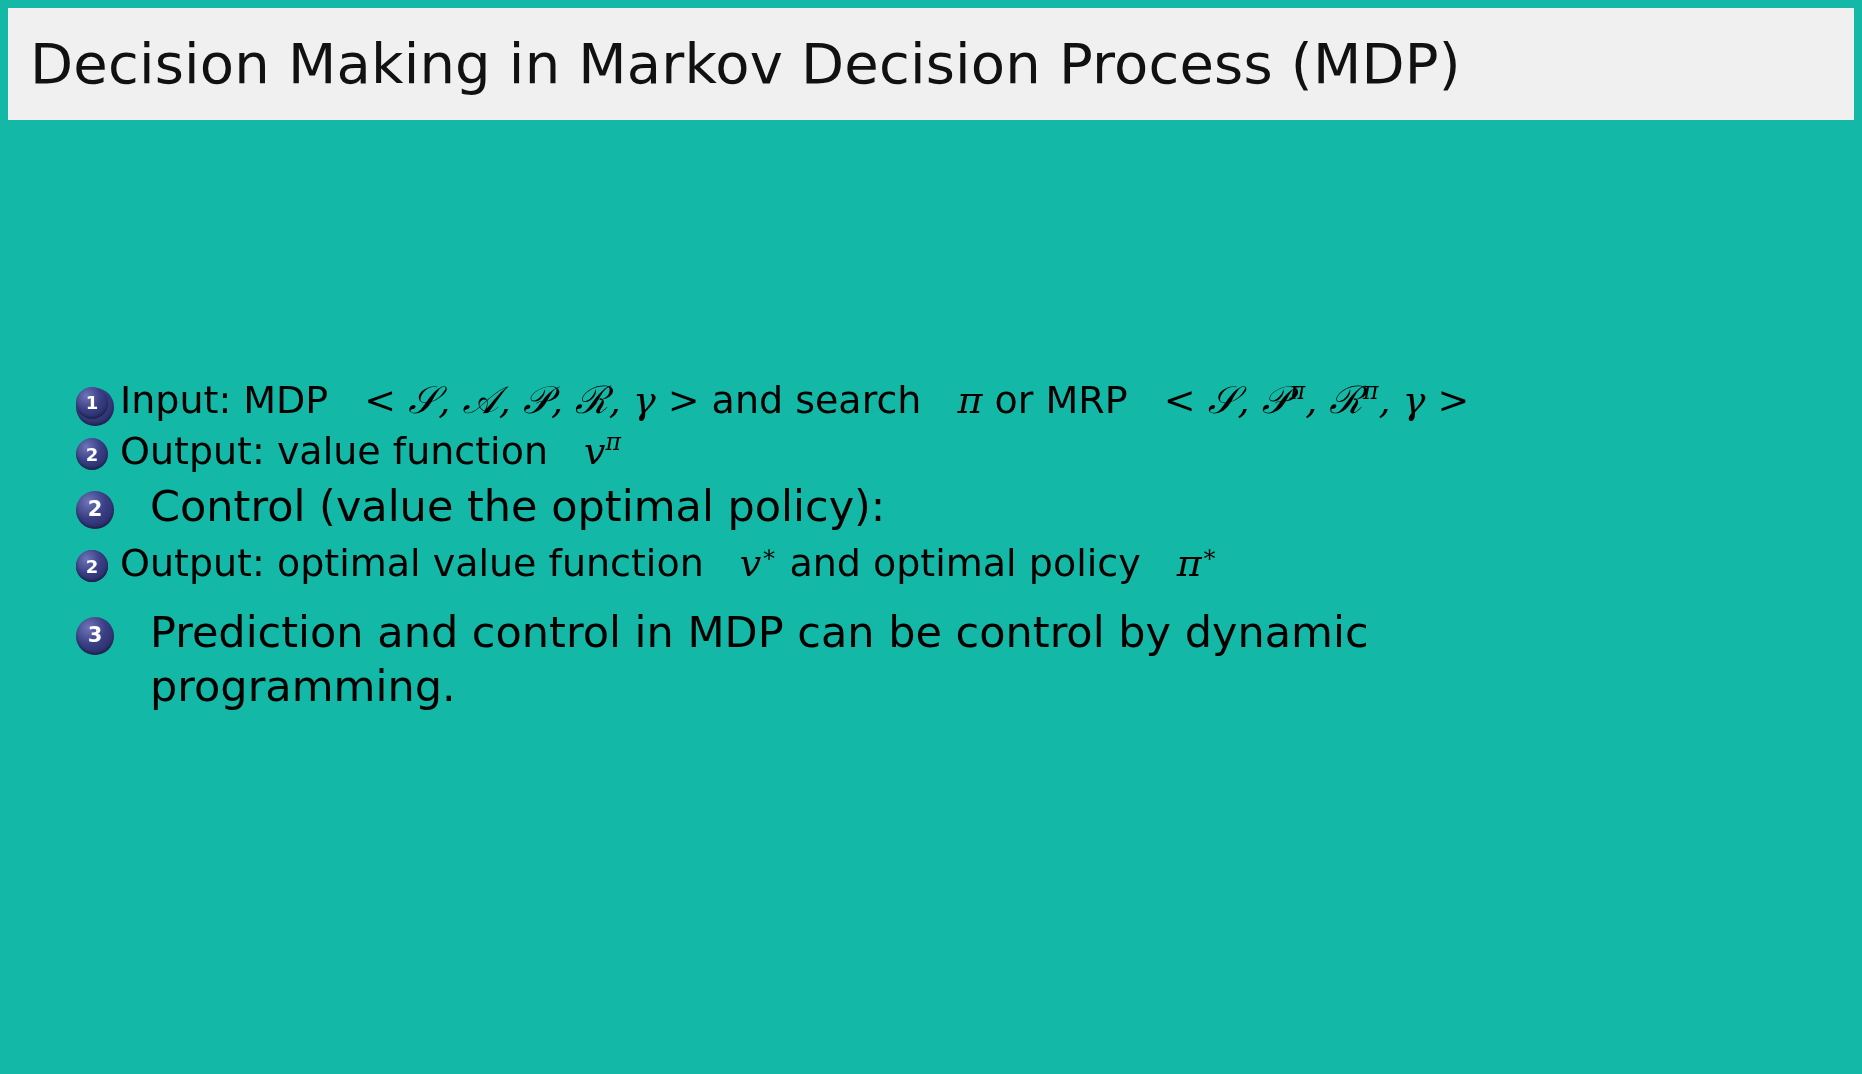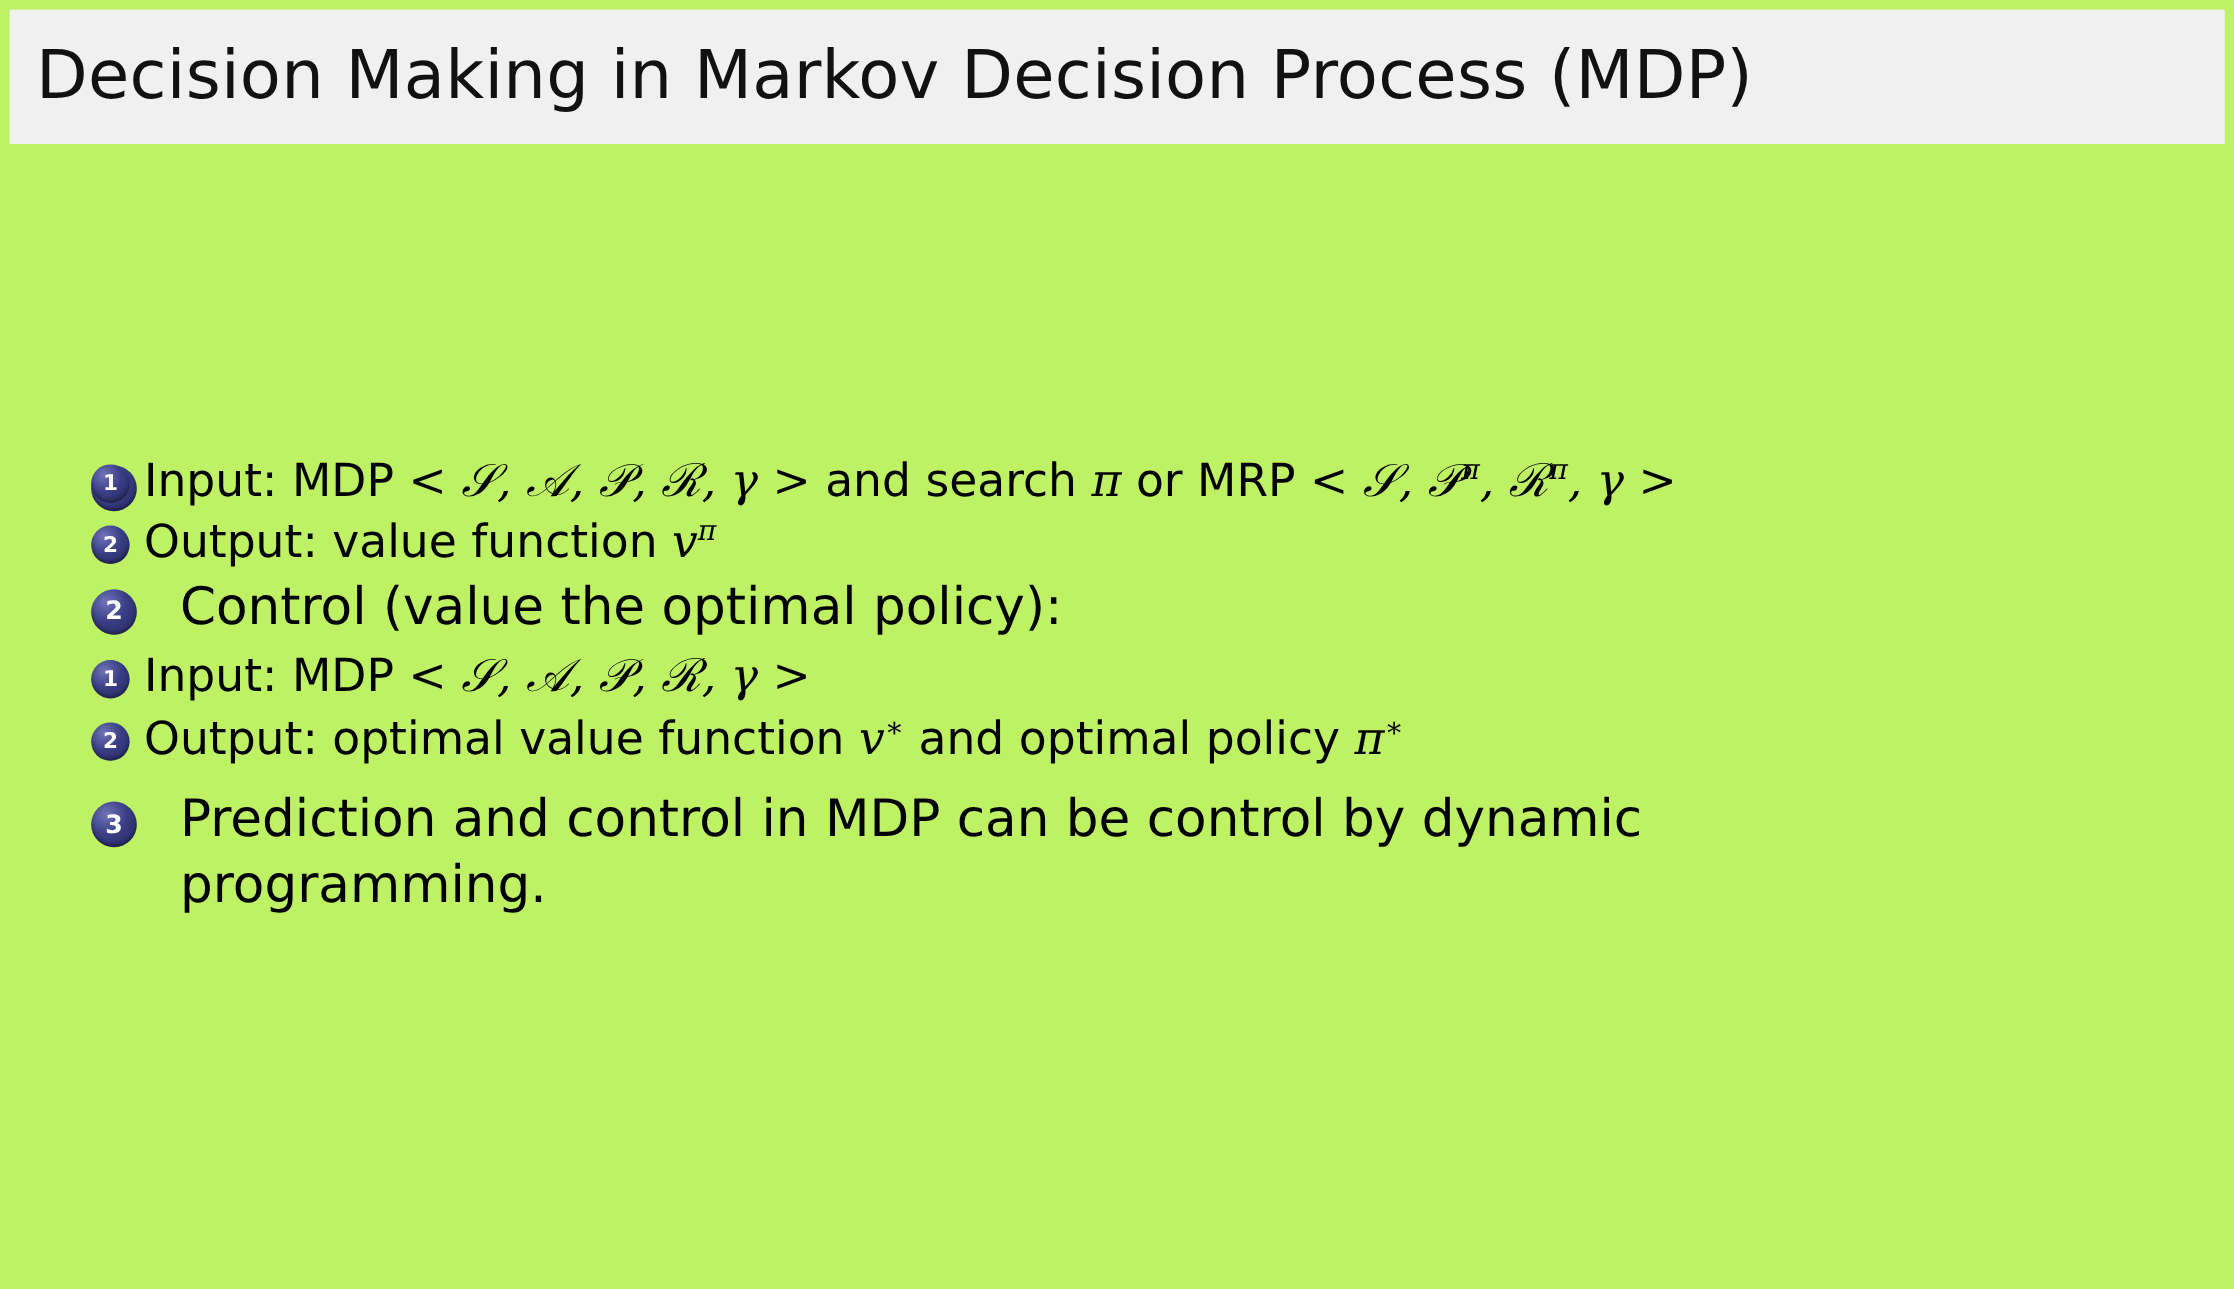--- a/index.html
+++ b/index.html
@@ -11,21 +11,21 @@
     width: 1862px;
     height: 1074px;
     font-family: "DejaVu Sans", sans-serif;
     color: #000000;
     overflow: hidden;
   }
   .slide {
     position: relative;
     width: 1862px;
     height: 1074px;
-    background: #bef264;
+    background: #14b8a6;
     box-sizing: border-box;
   }
   .title-bar {
     position: absolute;
     left: 8px;
     top: 8px;
     right: 8px;
     height: 112px;
     background: #f0f0f0;
     display: flex;
@@ -95,20 +95,21 @@
     height: 32px;
     font-size: 18px;
     left: 196px;
     top: 11px;
   }
   .item2 .bullet-2 { left: 76px; }
   .txt { display: inline; }
   .math {
     font-family: "DejaVu Serif", serif;
     font-style: italic;
+    margin-left: 24px;
   }
   .cal {
     font-family: "DejaVu Serif", serif;
     font-style: italic;
     letter-spacing: 0.5px;
   }
   .sup {
     font-size: 0.62em;
     vertical-align: super;
     font-family: "DejaVu Serif", serif;
@@ -153,23 +154,20 @@
       </ol>
 
       <li class="item1">
         <span class="bullet bullet-1">2</span>
         <span class="txt">Control (value the optimal policy):</span>
       </li>
 
       <ol class="level2">
         <li class="item2">
           <span class="bullet bullet-2">1</span>
-          <span class="txt"><span>Input:  MDP</span>
-            <span class="math nowrap"><span class="angle">&lt;</span> <span class="cal">𝒮</span>, <span class="cal">𝒜</span>, <span class="cal">𝒫</span>, <span class="cal">ℛ</span>, γ <span class="angle">&gt;</span></span>
-          </span>
         </li>
         <li class="item2">
           <span class="bullet bullet-2">2</span>
           <span class="txt"><span>Output:  optimal value function</span>
             <span class="math">v<span class="sup">∗</span></span>
             <span>and optimal policy</span>
             <span class="math">π<span class="sup">∗</span></span>
           </span>
         </li>
       </ol>

